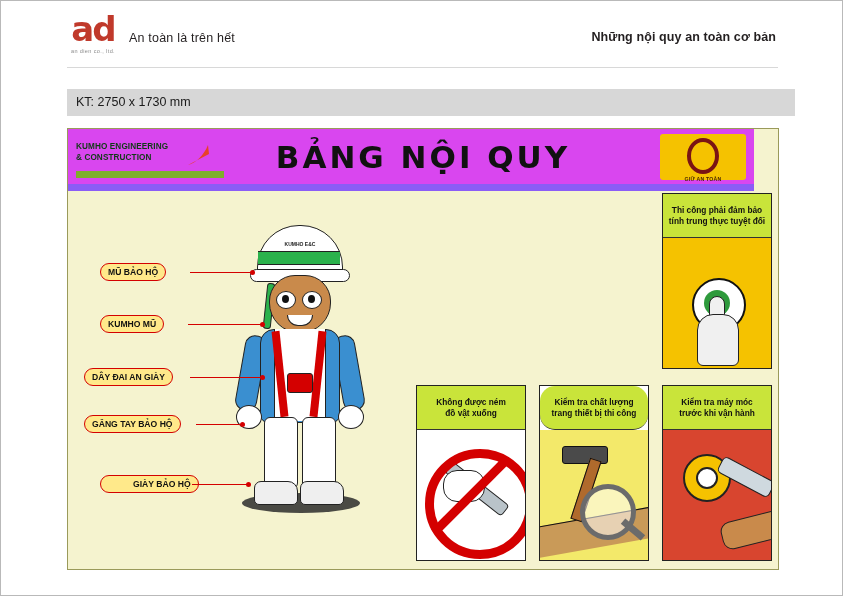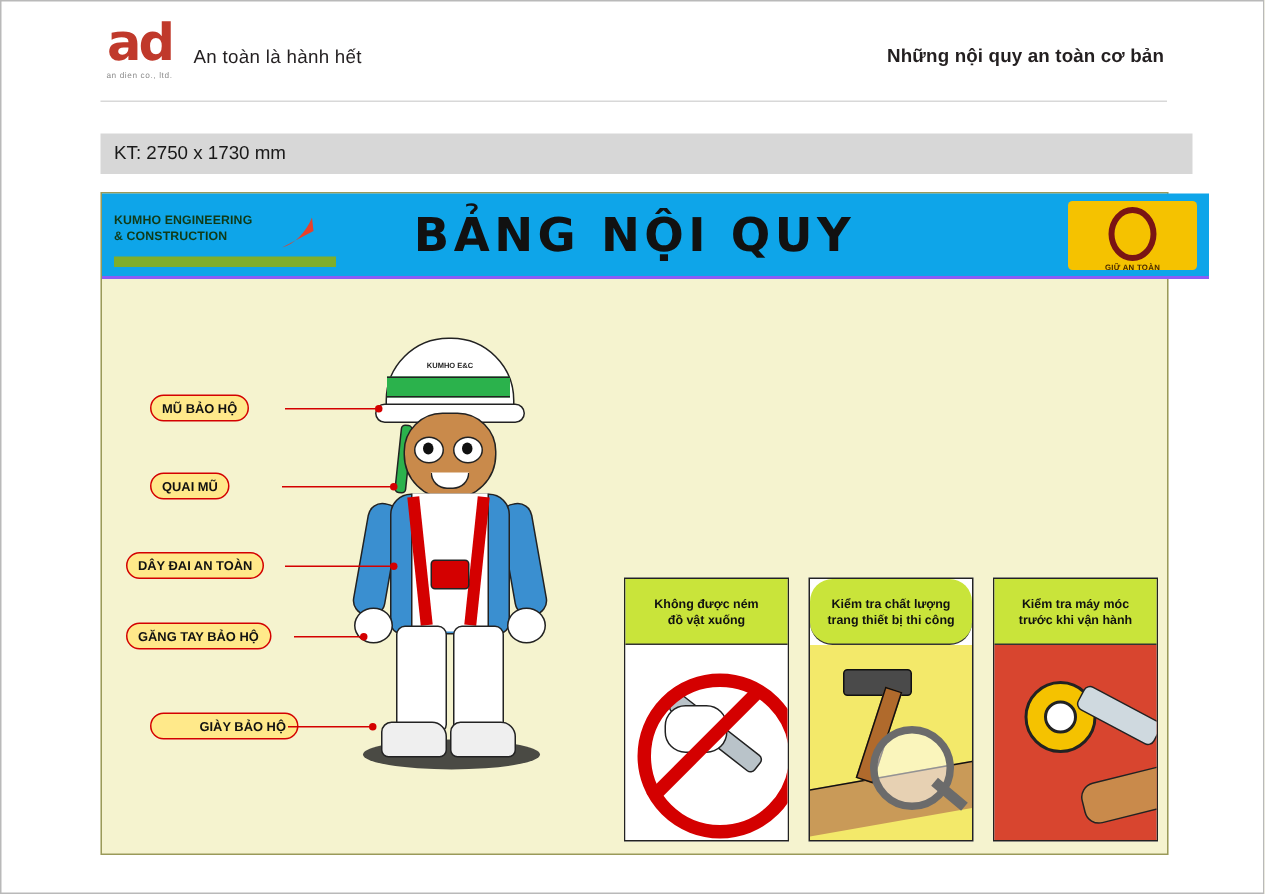--- a/index.html
+++ b/index.html
@@ -57,23 +57,23 @@
   }
 
   
   .poster{
     position:absolute;left:66px;top:127px;width:712px;height:442px;
     background:#f5f3cf;
     border:1px solid #9a9a5a;
     box-sizing:border-box;
   }
   .poster-top{
-    position:absolute;left:0;top:0;width:738px;height:55px;
-    background:#0ea5e9;
-    border-bottom:2px solid #8b5cf6;
+    position:absolute;left:0;top:0;width:686px;height:55px;
+    background:#d946ef;
+    border-bottom:7px solid #8b5cf6;
   }
   .kumho{
     position:absolute;left:8px;top:12px;width:150px;
   }
   .kumho-line{
     font-size:8.2px;font-weight:bold;color:#103a16;line-height:11px;letter-spacing:.1px;
   }
   .kumho-underline{
     position:absolute;left:0;top:30px;width:148px;height:7px;background:#7fae2b;
   }
@@ -210,21 +210,21 @@
 </head>
 <body>
 
 <div class="page">
 
   <div class="header">
     <div class="logo-wrap">
       <div class="logo-mark">ad</div>
       <div class="logo-sub">an dien co., ltd.</div>
     </div>
-    <div class="slogan">An toàn là hành hết</div>
+    <div class="slogan">An toàn là trên hết</div>
     <div class="header-right">Những nội quy an toàn cơ bản</div>
     <div class="header-rule"></div>
   </div>
 
   <div class="sizebar">
     <span>KT:  2750 x 1730 mm</span>
   </div>
 
   <div class="poster">
 
@@ -271,41 +271,51 @@
         <div class="leg l"></div>
         <div class="leg r"></div>
         <div class="shoe l"></div>
         <div class="shoe r"></div>
       </div>
 
       <div class="tag" style="left:28px;top:76px;">MŨ BẢO HỘ</div>
       <div class="tagline" style="left:118px;top:85px;width:62px;"></div>
       <div class="tagdot" style="left:178px;top:83px;"></div>
 
-      <div class="tag" style="left:28px;top:128px;">QUAI  MŨ</div>
+      <div class="tag" style="left:28px;top:128px;">KUMHO  MŨ</div>
       <div class="tagline" style="left:116px;top:137px;width:74px;"></div>
       <div class="tagdot" style="left:188px;top:135px;"></div>
 
-      <div class="tag" style="left:12px;top:181px;">DÂY ĐAI AN TOÀN</div>
+      <div class="tag" style="left:12px;top:181px;">DÂY ĐAI AN GIÀY</div>
       <div class="tagline" style="left:118px;top:190px;width:72px;"></div>
       <div class="tagdot" style="left:188px;top:188px;"></div>
 
       <div class="tag" style="left:12px;top:228px;">GĂNG TAY BẢO HỘ</div>
       <div class="tagline" style="left:124px;top:237px;width:46px;"></div>
       <div class="tagdot" style="left:168px;top:235px;"></div>
 
       <div class="tag" style="left:28px;top:288px;padding-left:32px;">GIÀY BẢO HỘ</div>
       <div class="tagline" style="left:120px;top:297px;width:56px;"></div>
       <div class="tagdot" style="left:174px;top:295px;"></div>
     </div>
 
     <div class="grid">
 
 
 
+      <div class="cell c2" style="left:246px;top:0px;">
+        <div class="cap">Thi công phải đảm bảo<br>tính trung thực tuyệt đối</div>
+        <div class="art">
+          <div class="eyeball"></div>
+          <div class="eyeball-i"></div>
+          <div class="eyeball-p"></div>
+          <div class="finger"></div>
+          <div class="hand-up"></div>
+        </div>
+      </div>
 
       <div class="cell c3" style="left:0px;top:192px;">
         <div class="cap">Không được ném<br>đồ vật xuống</div>
         <div class="art">
           <div class="wrench"></div>
           <div class="glove2"></div>
           <div class="ban"></div>
           <div class="ban-bar"></div>
         </div>
       </div>

